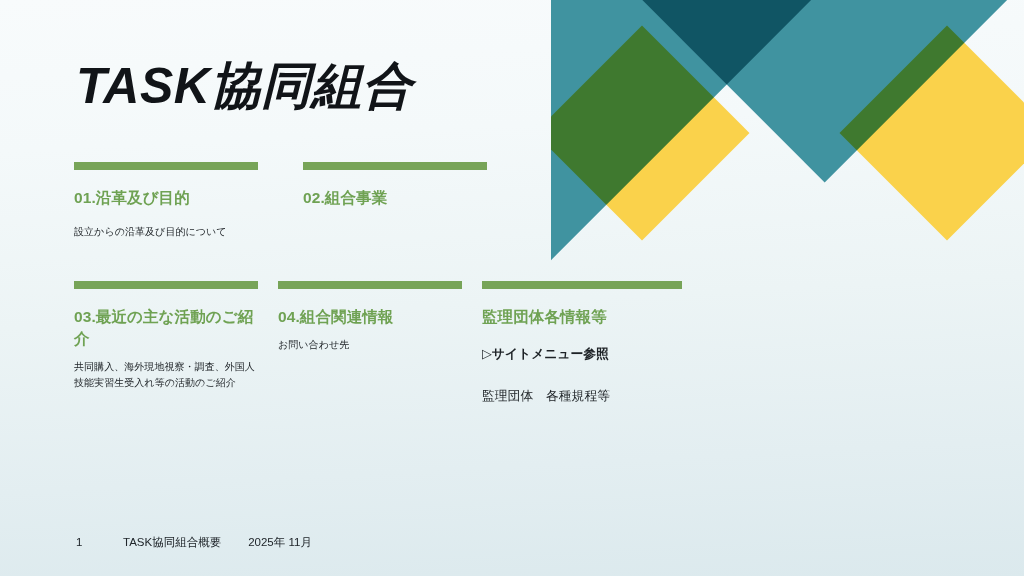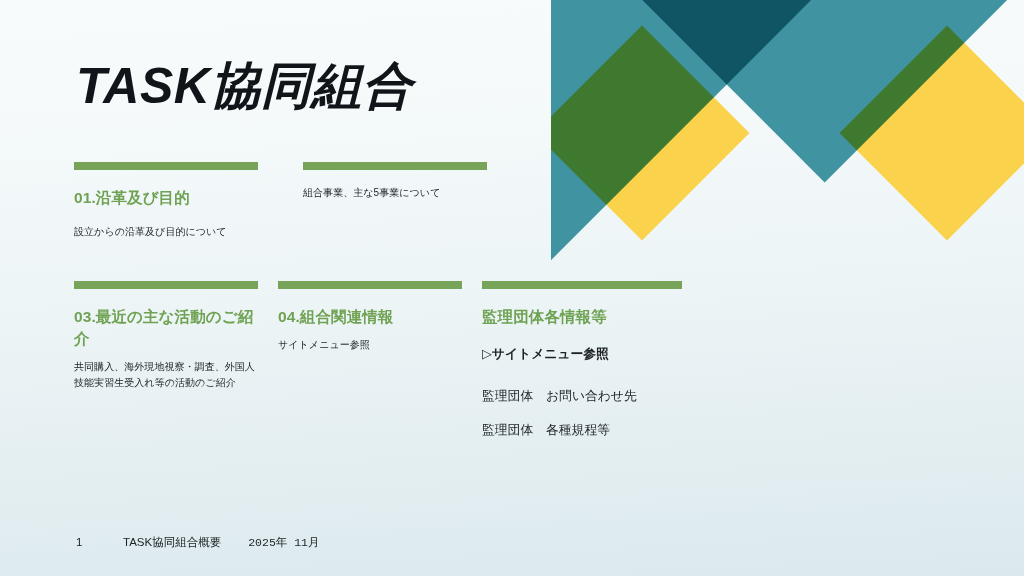--- a/index.html
+++ b/index.html
@@ -169,21 +169,20 @@
   }
   .footer .page-no {
     width: 47px;
   }
   .footer .doc-name {
     font-weight: 400;
     margin-right: 27px;
   }
   .footer .doc-date {
     font-weight: 400;
-    font-family: Liberation Mono, monospace;
   }
 </style>
 </head>
 <body>
 
 <div class="slide">
 
   <div class="deco">
     <div class="deco-inner">
       <div class="dia teal-band-left"></div>
@@ -200,47 +199,46 @@
     <div class="row row-1">
 
       <div class="card">
         <div class="bar"></div>
         <div class="card-title">01.沿革及び目的</div>
         <div class="card-body">設立からの沿革及び目的について</div>
       </div>
 
       <div class="card">
         <div class="bar"></div>
-        <div class="card-body">組合事業、主な5事業について</div>
+        <div class="card-title">02.組合事業</div>
       </div>
 
       <div class="card wide"></div>
 
     </div>
 
     <div class="row row-2">
 
       <div class="card">
         <div class="bar"></div>
         <div class="card-title">03.最近の主な活動のご紹介</div>
         <div class="card-body">共同購入、海外現地視察・調査、外国人技能実習生受入れ等の活動のご紹介</div>
       </div>
 
       <div class="card">
         <div class="bar"></div>
         <div class="card-title">04.組合関連情報</div>
-        <div class="card-body">サイトメニュー参照</div>
+        <div class="card-body">お問い合わせ先</div>
       </div>
 
       <div class="card wide">
         <div class="bar"></div>
         <div class="card-title alt">監理団体各情報等</div>
         <div class="link-list">
           <div class="lead">▷サイトメニュー参照</div>
-          <div class="li">監理団体　お問い合わせ先</div>
           <div class="li">監理団体　各種規程等</div>
         </div>
       </div>
 
     </div>
   </div>
 
   <div class="footer">
     <span class="page-no">1</span>
     <span class="doc-name">TASK協同組合概要</span>

